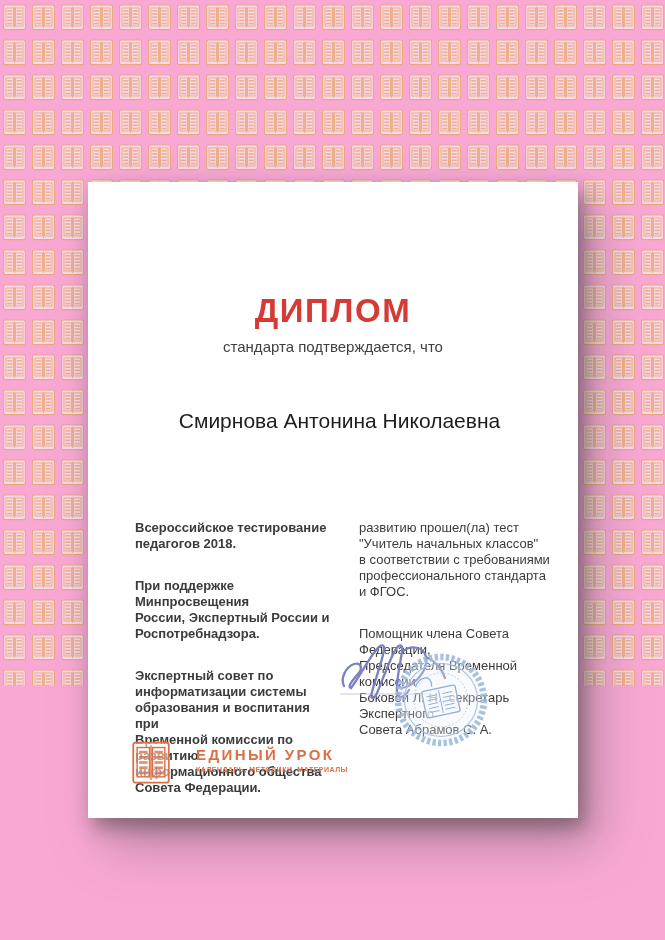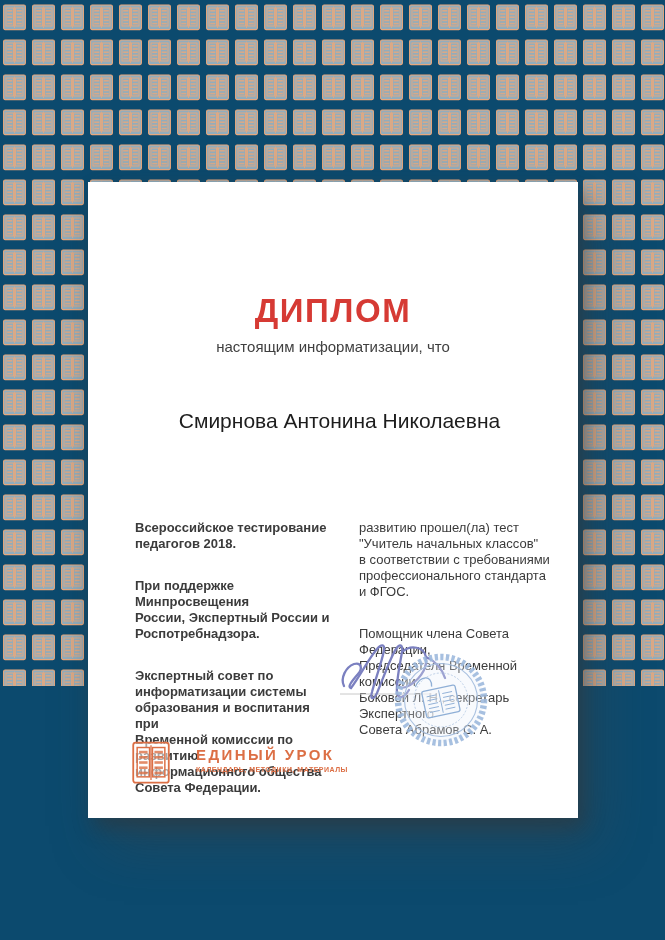--- a/index.html
+++ b/index.html
@@ -1,18 +1,18 @@
 <!DOCTYPE html>
 <html><head>
 <meta charset="utf-8">
 <style>
   html,body { margin:0; padding:0; background:#ffffff; }
   .stage {
     position:relative; width:665px; height:940px; overflow:hidden;
-    background:#0c4a6e; font-family:"Liberation Sans", sans-serif;
+    background:#f9a8d4; font-family:"Liberation Sans", sans-serif;
   }
   .bg-pattern { position:absolute; left:0; top:0; color:#e9a87c; }
   .cert-page {
     position:absolute; left:88px; top:182px; width:490px; height:636px;
     background:#ffffff;
     box-shadow: 6px 10px 18px rgba(50,50,50,.45), 18px 26px 50px rgba(70,70,70,.35);
   }
   .cert-title {
     position:absolute; top:112px; left:0; right:0; text-align:center;
     font-size:33px; line-height:1; font-weight:bold; letter-spacing:1.5px; color:#d63a34;
@@ -529,21 +529,21 @@
         <use href="#tile-book" x="554" y="669"></use>
         <use href="#tile-book" x="583" y="669"></use>
         <use href="#tile-book" x="612" y="669"></use>
         <use href="#tile-book" x="641" y="669"></use>
       </g>
   </svg>
 
   <div class="cert-page">
 
     <div class="cert-title">ДИПЛОМ</div>
-    <div class="cert-subtitle">настоящим информатизации, что</div>
+    <div class="cert-subtitle">стандарта подтверждается, что</div>
     <div class="cert-name">Смирнова Антонина Николаевна</div>
 
     <div class="columns">
       <div class="col col-left">
         <p>Всероссийское тестирование
 педагогов 2018.</p>
         <p>При поддержке Минпросвещения
 России, Экспертный России и
 Роспотребнадзора.</p>
         <p>Экспертный совет по

